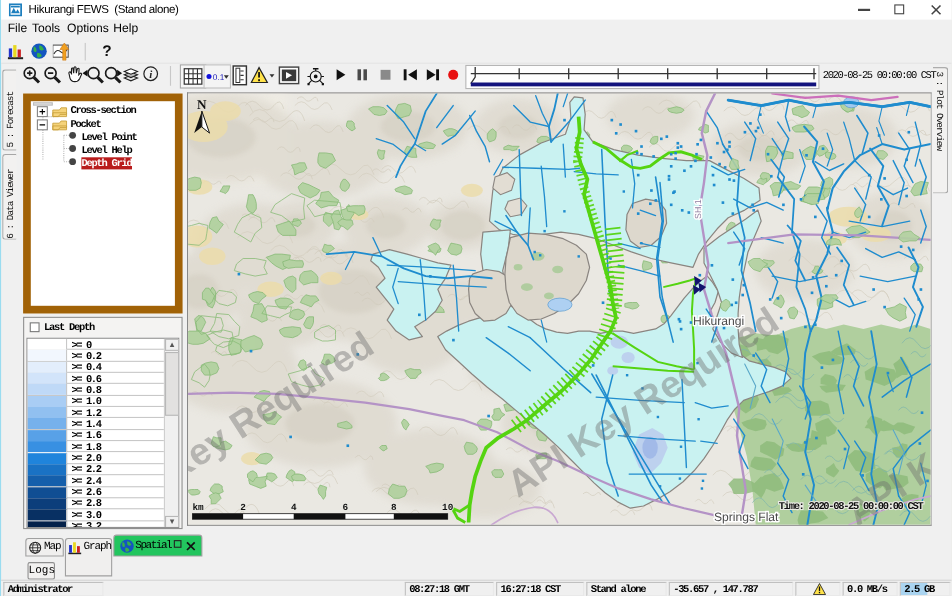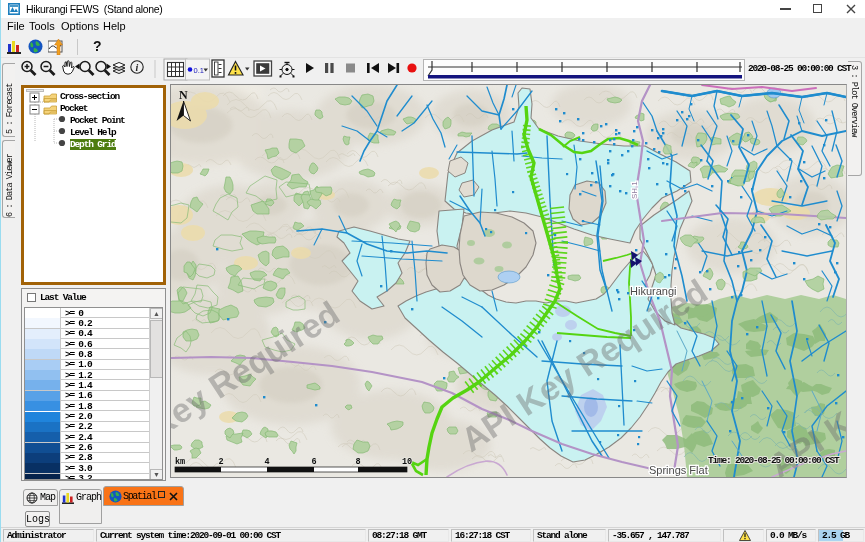--- a/index.html
+++ b/index.html
@@ -19,23 +19,23 @@
 .vtabL{background:#f2f1f0;border:1px solid #a6a6a6;border-right:none;border-radius:3px 0 0 3px;
  font-family:"Liberation Mono",monospace;font-size:8.5px;letter-spacing:-0.9px;color:#111;}
 .vtabL span{position:absolute;transform:rotate(-90deg);transform-origin:0 0;white-space:nowrap;}
 .vtabR{background:#f2f1f0;border:1px solid #a6a6a6;border-left:none;border-radius:0 3px 3px 0;
  font-family:"Liberation Mono",monospace;font-size:8.5px;letter-spacing:-0.9px;color:#111;}
 .vtabR span{position:absolute;transform:rotate(90deg);transform-origin:0 0;white-space:nowrap;}
 
 #maptb{left:14px;top:58px;width:833px;height:26px;background:#f0f0f0;}
 
 #timeline{left:422px;top:59px;width:322px;height:22px;background:#fdfdfd;border:1px solid #b5b5b5;}
-#tldate{left:747px;top:63px;font-family:"Liberation Mono",monospace;font-size:9.5px;letter-spacing:-1.25px;color:#000;white-space:nowrap;font-weight:bold}
-
-#lpanel{left:20px;top:85px;width:145px;height:200px;background:#fff;border:3px solid #a16207;}
+#tldate{left:747px;top:63px;font-family:"Liberation Mono",monospace;font-size:9.5px;letter-spacing:-1.25px;color:#000;white-space:nowrap;font-weight:normal}
+
+#lpanel{left:20px;top:85px;width:145px;height:200px;background:#fff;border:7px solid #a16207;}
 #lvpanel{left:20px;top:288px;width:145px;height:193px;background:#f4f3f2;border:1px solid #8f8f8f;}
 .treerow{position:absolute;left:0;font-family:"Liberation Mono",monospace;font-size:9.5px;letter-spacing:-1.15px;color:#000;white-space:pre;font-weight:bold}
 
 #legend{left:2px;top:18px;width:139px;height:173px;background:#fff;border:1px solid #909090;overflow:hidden}
 .lrow{position:absolute;left:0;width:124px;height:10.35px;border-bottom:1px solid #c8c8c8;}
 .lrow .sw{position:absolute;left:0;top:0;width:36px;height:10px;border-right:1px solid #c8c8c8}
 .lrow .lt{position:absolute;left:40px;top:-0.5px;font-family:"Liberation Mono",monospace;font-size:9.5px;letter-spacing:-1.3px;color:#000;font-weight:bold}
 .sbbtn{position:absolute;width:13px;height:11px;background:#f0f0f0;border:1px solid #b8b8b8;font-size:7px;color:#555;text-align:center;line-height:10px}
 
 #mapbox{left:169px;top:84px;width:677px;height:394px;background:#e9e7e1;border:1px solid #888;border-right:1px solid #aaa;}
@@ -230,28 +230,28 @@
   <rect x="6" y="17" width="9" height="9" fill="#fff" stroke="#848484"></rect>
   <line x1="8" y1="21.5" x2="13" y2="21.5" stroke="#000"></line>
   <path d="M20 13 h5 l1.5 -2 h6 v-1.5 h-12.5 Z M20 13 h12.5 v-8 h-5 l-1.5 2 h-6 Z" fill="#f5d37a" stroke="#caa23c" stroke-width="0.8" transform="translate(0,1)"></path>
   <path d="M20 25 h5 l1.5 -2 h6 v-1.5 h-12.5 Z M20 25 h12.5 v-8 h-5 l-1.5 2 h-6 Z" fill="#f5d37a" stroke="#caa23c" stroke-width="0.8" transform="translate(0,1)"></path>
   <circle cx="38" cy="31" r="3.1" fill="#444"></circle>
         <circle cx="38" cy="43" r="3.1" fill="#444"></circle>
         <circle cx="38" cy="55" r="3.1" fill="#444"></circle>
  </svg>
  <span class="treerow" style="left:36px;top:3px">Cross-section</span>
  <span class="treerow" style="left:36px;top:15px">Pocket</span>
- <span class="treerow" style="left:46px;top:27px">Pocket Point</span>
+ <span class="treerow" style="left:46px;top:27px">Level Point</span>
  <span class="treerow" style="left:46px;top:39px">Level Help</span>
- <span class="treerow" style="left:46px;top:51px;background:#4d7c0f;color:#fff">Depth Grid</span>
+ <span class="treerow" style="left:46px;top:51px;background:#b91c1c;color:#fff">Depth Grid</span>
 </div>
 
 <div class="abs" id="lvpanel">
  <span class="abs" style="left:5px;top:4px;width:9px;height:9px;background:#fff;border:1px solid #777"></span>
- <span class="abs treerow" style="left:18px;top:3px">Last Value</span>
+ <span class="abs treerow" style="left:18px;top:3px">Last Depth</span>
  <div class="abs" id="legend">
 <div class="lrow" style="top:0.0px">
           <span class="sw" style="background:#ffffff"></span>
           <span class="lt">&gt;= 0</span>
         </div>
 <div class="lrow" style="top:10.35px">
           <span class="sw" style="background:#f2f7fe"></span>
           <span class="lt">&gt;= 0.2</span>
         </div>
 <div class="lrow" style="top:20.7px">
@@ -1161,36 +1161,35 @@
     </div>
 <div class="abs btab" style="left:58px;top:489px;width:43px;height:35px">
       <svg style="position:absolute;left:2px;top:2px" width="12" height="12" viewBox="0 0 12 12">
         <rect x="0" y="10.4" width="12" height="1.6" fill="#222"></rect>
         <rect x="0.8" y="3.5" width="2.6" height="7" fill="#2233cc"></rect>
         <rect x="4.4" y="1" width="2.6" height="9.5" fill="#e8d820"></rect>
         <rect x="8" y="4.5" width="2.6" height="6" fill="#cc2222"></rect>
       </svg>
       <span style="position:absolute;left:16px;top:1.5px;letter-spacing:-1px">Graph</span>
     </div>
-<div class="abs btab" style="left:102px;top:486px;width:81px;height:20px;background:#f97316">
+<div class="abs btab" style="left:102px;top:486px;width:81px;height:20px;background:#22c55e">
       <svg style="position:absolute;left:5px;top:3px" width="13" height="13" viewBox="0 0 15 15">
         <circle cx="7.5" cy="7.5" r="7" fill="#1455c0"></circle>
         <path d="M3 3 Q6 5 5 8 Q3 9 2.5 7 Q2 5 3 3 Z M8 2 Q11 3 12 6 Q10 8 8 6 Q7 4 8 2 Z M6 9 Q9 9 10 12 Q8 14 6 13 Q5 11 6 9 Z" fill="#35b04a"></path>
       </svg>
       <span style="position:absolute;left:19px;top:3.5px;letter-spacing:-1.35px">Spatial</span>
       <span style="position:absolute;left:54px;top:3.5px;width:7px;height:7px;border:1.4px solid #222"></span>
       <svg style="position:absolute;left:65px;top:4.5px" width="9" height="9" viewBox="0 0 9 9">
         <path d="M1 1 L8 8 M8 1 L1 8" stroke="#111" stroke-width="1.6"></path>
       </svg>
     </div>
 <div class="abs" id="logsbtn">Logs</div>
 
 <div class="abs" id="status">
  <div class="scell" style="left:2px;width:91px">Administrator</div>
- <div class="scell" style="left:95px;width:270px">Current system time:2020-09-01 00:00 CST</div>
  <div class="scell" style="left:367px;width:81px">08:27:18 GMT</div>
  <div class="scell" style="left:450px;width:80px">16:27:18 CST</div>
  <div class="scell" style="left:532px;width:73px">Stand alone</div>
  <div class="scell" style="left:607px;width:113px">-35.657 , 147.787</div>
  <div class="scell" style="left:722px;width:41px"><svg width="12" height="11" viewBox="0 0 12 11" style="margin-left:12px">
           <path d="M6 0.5 L11.5 10.5 L0.5 10.5 Z" fill="#ffe24a" stroke="#222" stroke-width="0.8"></path>
           <rect x="5.4" y="3.2" width="1.2" height="4" fill="#111"></rect>
           <rect x="5.4" y="8" width="1.2" height="1.3" fill="#111"></rect>
         </svg></div>
  <div class="scell" style="left:765px;width:50px">0.0 MB/s</div>

